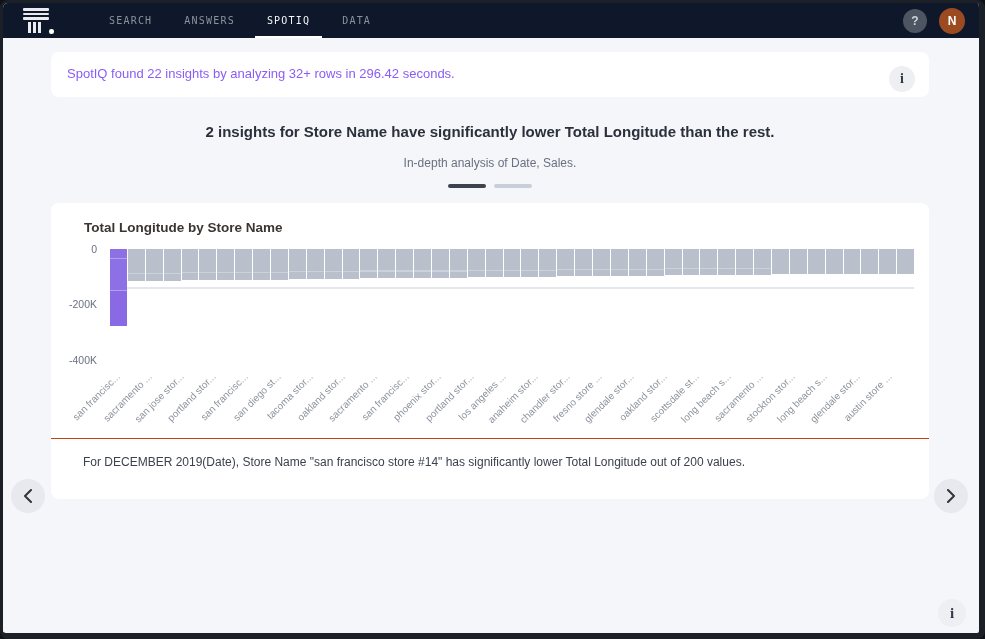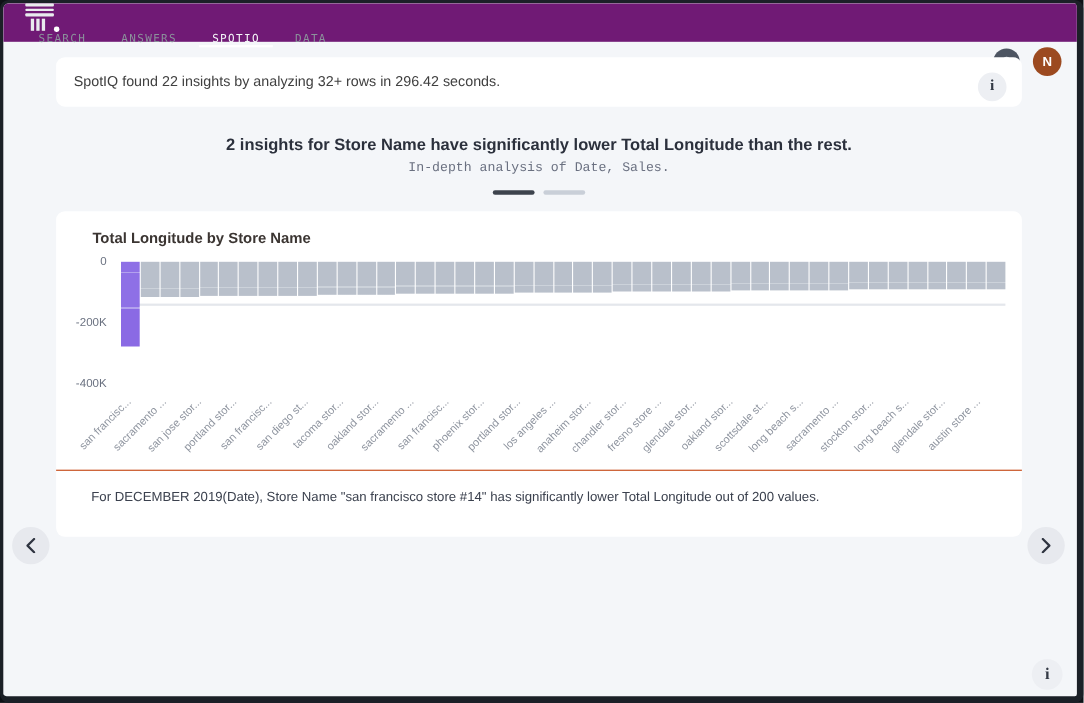--- a/index.html
+++ b/index.html
@@ -5,22 +5,22 @@
   * { margin:0; padding:0; box-sizing:border-box; }
   body { background:#0e1116; font-family:"Liberation Sans", sans-serif; }
   .frame {
     width:985px; height:639px; margin:0 auto; position:relative;
     background:#f4f6f9; border:3px solid #1b2027; border-right-width:6px;
     border-bottom-width:6px; border-radius:8px; overflow:hidden;
   }
 
   
   .topbar {
-    height:35px; background:#701a75; display:flex; align-items:stretch;
-    padding:0 14px 0 20px; position:relative;flex-direction:column;
+    height:35px; background:#0f172a; display:flex; align-items:stretch;
+    padding:0 14px 0 20px; position:relative;
   }
   .logo { width:30px; display:flex; flex-direction:column; justify-content:center; margin-right:44px; cursor:pointer; }
   .logo .hbars div { height:2.5px; background:#e9ebee; margin-bottom:2px; width:26px; border-radius:1px; }
   .logo .vbars { display:flex; gap:2.5px; margin-left:5px; position:relative; height:11px; }
   .logo .vbars div { width:2.5px; height:11px; background:#e9ebee; }
   .logo .dot { width:4.5px; height:4.5px; border-radius:50%; background:#fff; position:absolute; left:21px; bottom:-1px; }
   .nav-items { display:flex; align-items:stretch; gap:8px; }
   .nav-item {
     display:flex; align-items:center; padding:0 12px; cursor:pointer;
     font-family:"DejaVu Sans Mono", monospace; font-size:10px; letter-spacing:1.2px;
@@ -50,35 +50,35 @@
   .more-btn {
     width:30px; height:30px; border-radius:50%; background:#edeff3; border:none; cursor:pointer;
     font-size:15px; font-weight:bold; color:#3a404d; display:flex; align-items:center; justify-content:center; letter-spacing:1px;
   }
 
   
   .content { padding:14px 50px 0 48px; }
   .card { background:#fff; border-radius:8px; }
 
   .summary-card { padding:14px 20px 16px 16px; position:relative; }
-  .summary-line { font-size:13px; color:#404040; }
+  .summary-line { font-size:13px; color:#8b5cf6; }
   .query-row { display:flex; align-items:center; gap:9px; margin-top:11px; }
   .query-label { font-size:13px; font-weight:bold; color:#2f3542; }
   .chip { background:#e4e9f8; color:#2f3542; font-size:13px; padding:4px 9px; border-radius:3px; cursor:pointer; }
   .chip.active { border-bottom:2px solid #5f77d8; padding-bottom:2px; }
   .info-circle {
     width:26px; height:26px; border-radius:50%; background:#edeff3; cursor:pointer;
     display:flex; align-items:center; justify-content:center;
     font-family:"Liberation Serif", serif; font-weight:bold; font-size:14px; color:#343a45;
   }
   .summary-card .info-circle { position:absolute; right:14px; top:14px; }
 
   .insight-head { text-align:center; margin-top:26px; }
   .insight-title { font-size:15px; font-weight:bold; color:#2b303c; }
-  .insight-sub { font-size:12px; color:#6a7080; margin-top:5px;font-family:Liberation Mono, monospace; }
+  .insight-sub { font-size:12px; color:#6a7080; margin-top:16px; }
   .pager { display:flex; justify-content:center; gap:8px; margin-top:14px; }
   .dash { width:38px; height:4px; border-radius:2px; background:#c9cfd8; cursor:pointer; }
   .dash.active { background:#3d434d; }
 
   
   .chart-card { margin-top:15px; padding-top:17px; }
   .chart-title { font-size:13.5px; font-weight:bold; color:#3b3532; margin-left:33px; }
   .plot-wrap { position:relative; margin:14px 15px 0 59px; }
   .plot { position:relative; height:113px; }
   .gridline { position:absolute; left:0; right:0; top:38px; height:2px; background:#e4e7ec; }

